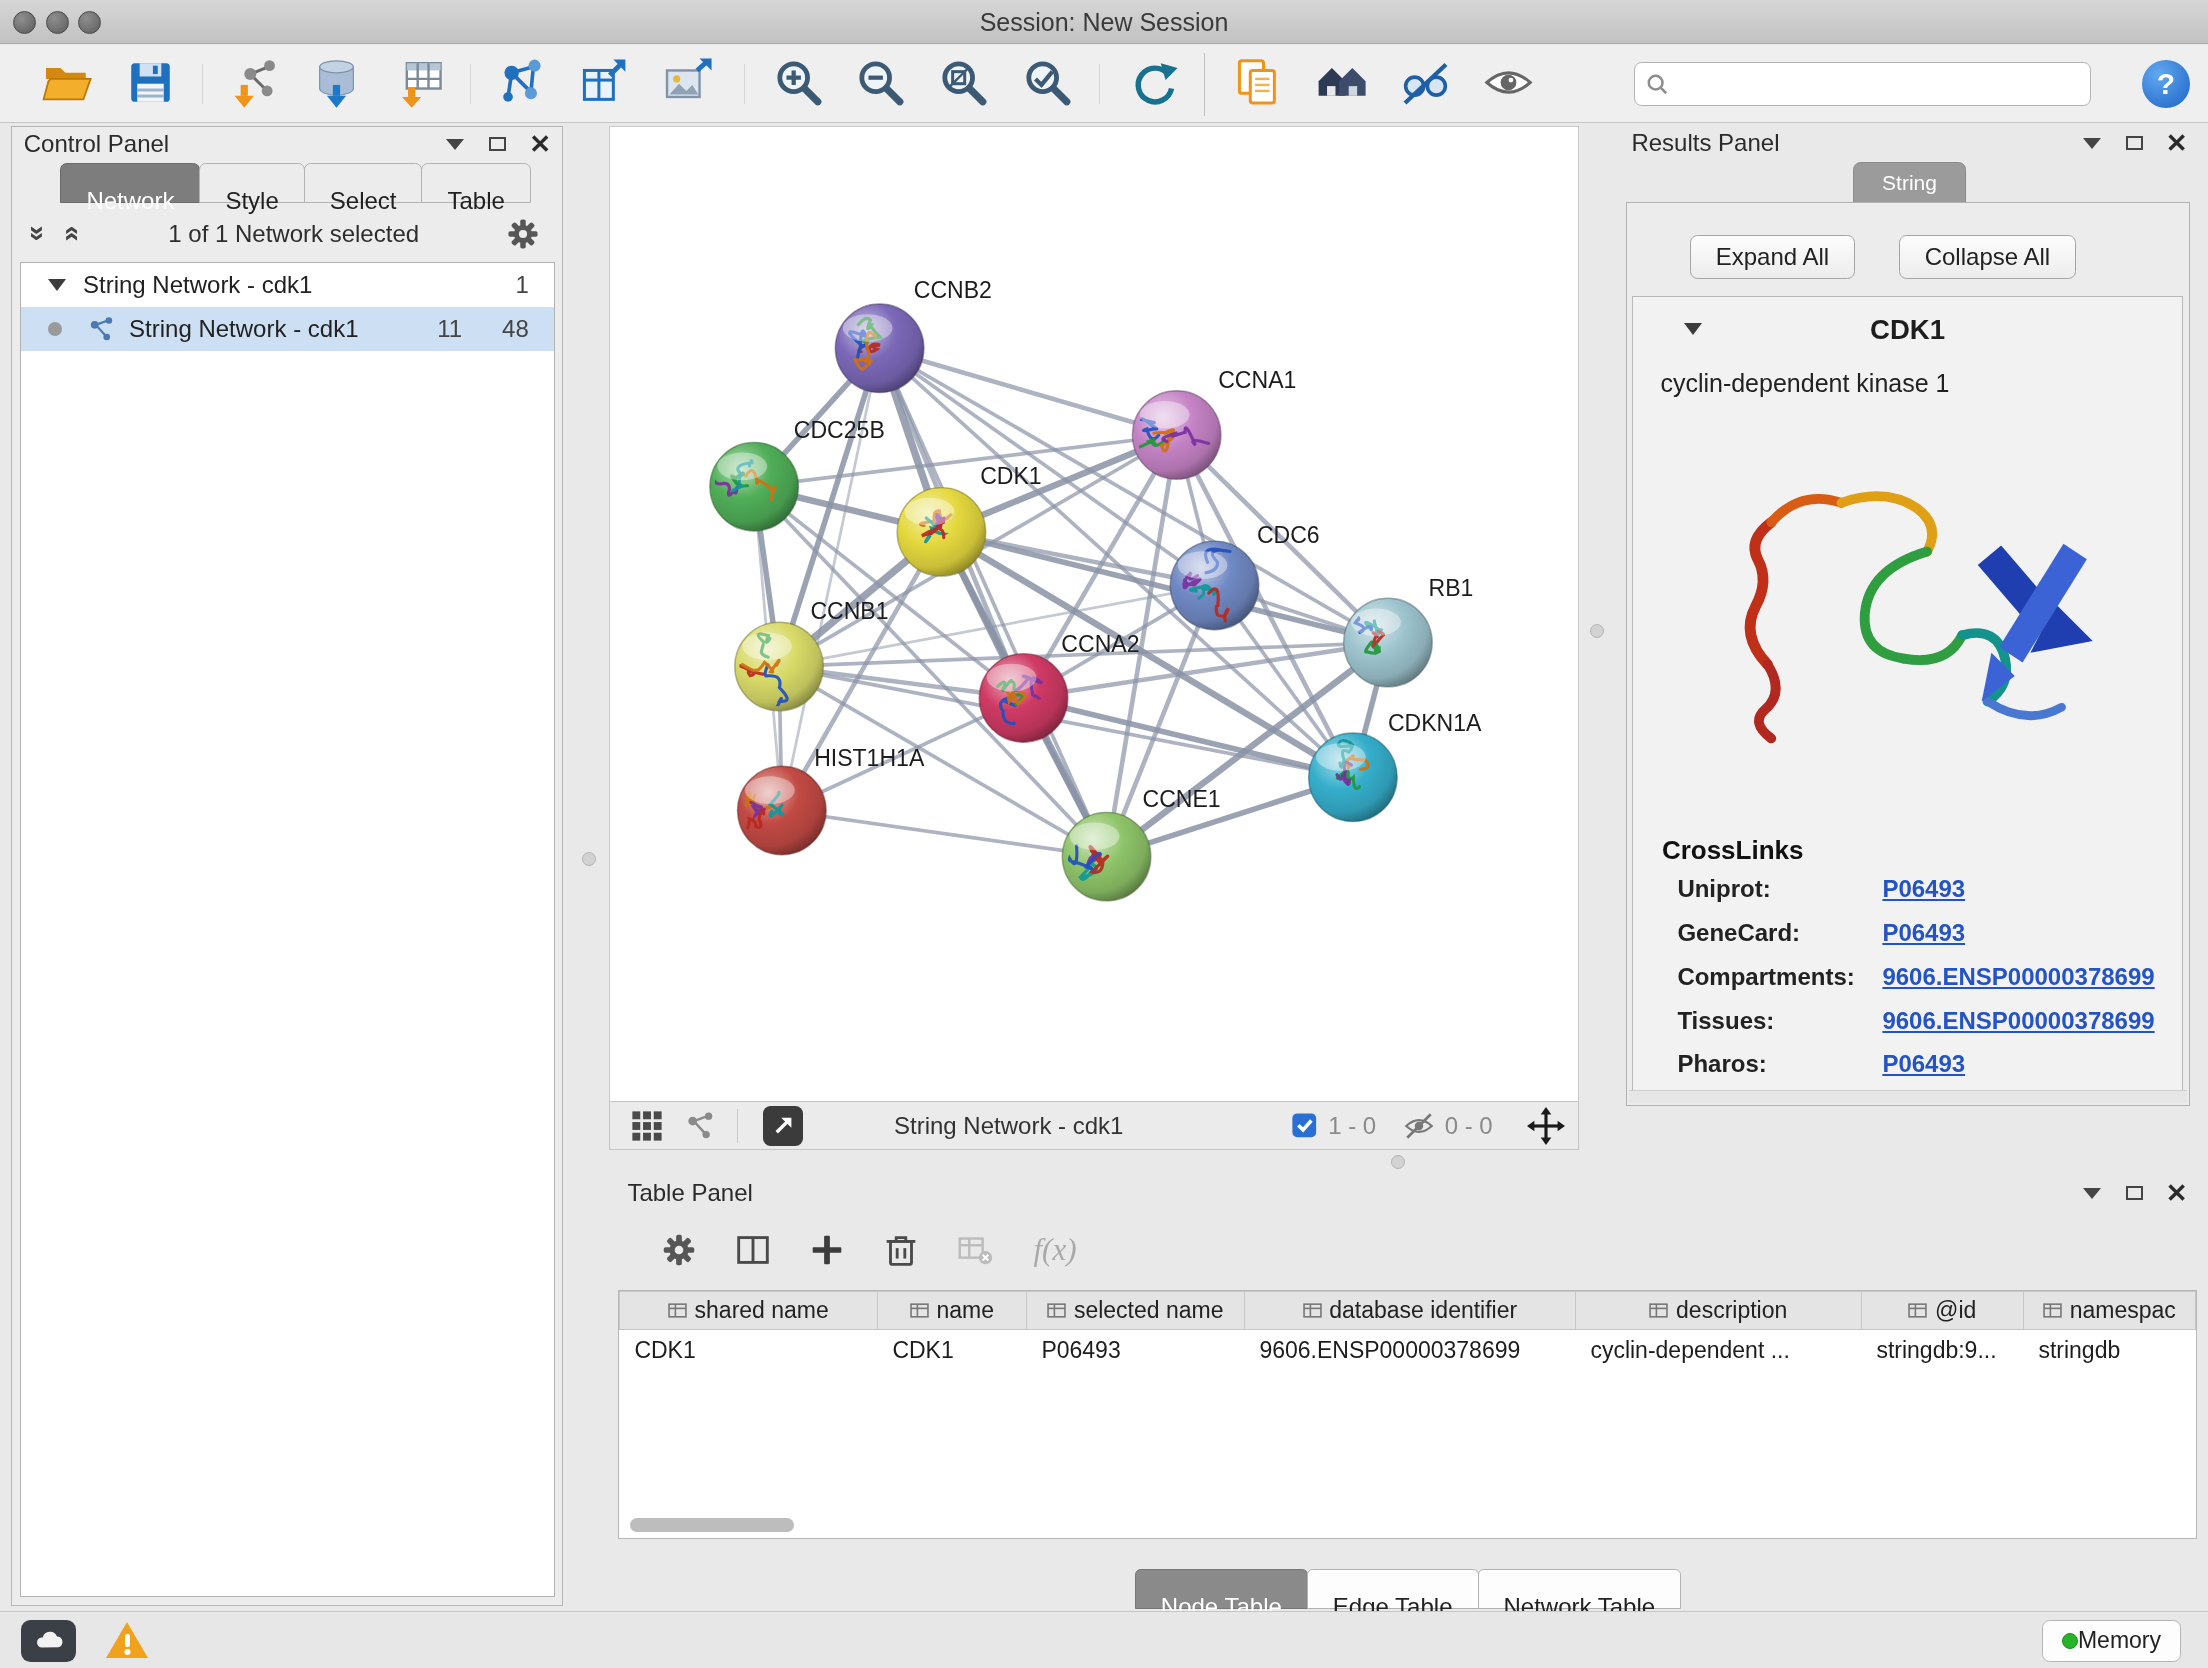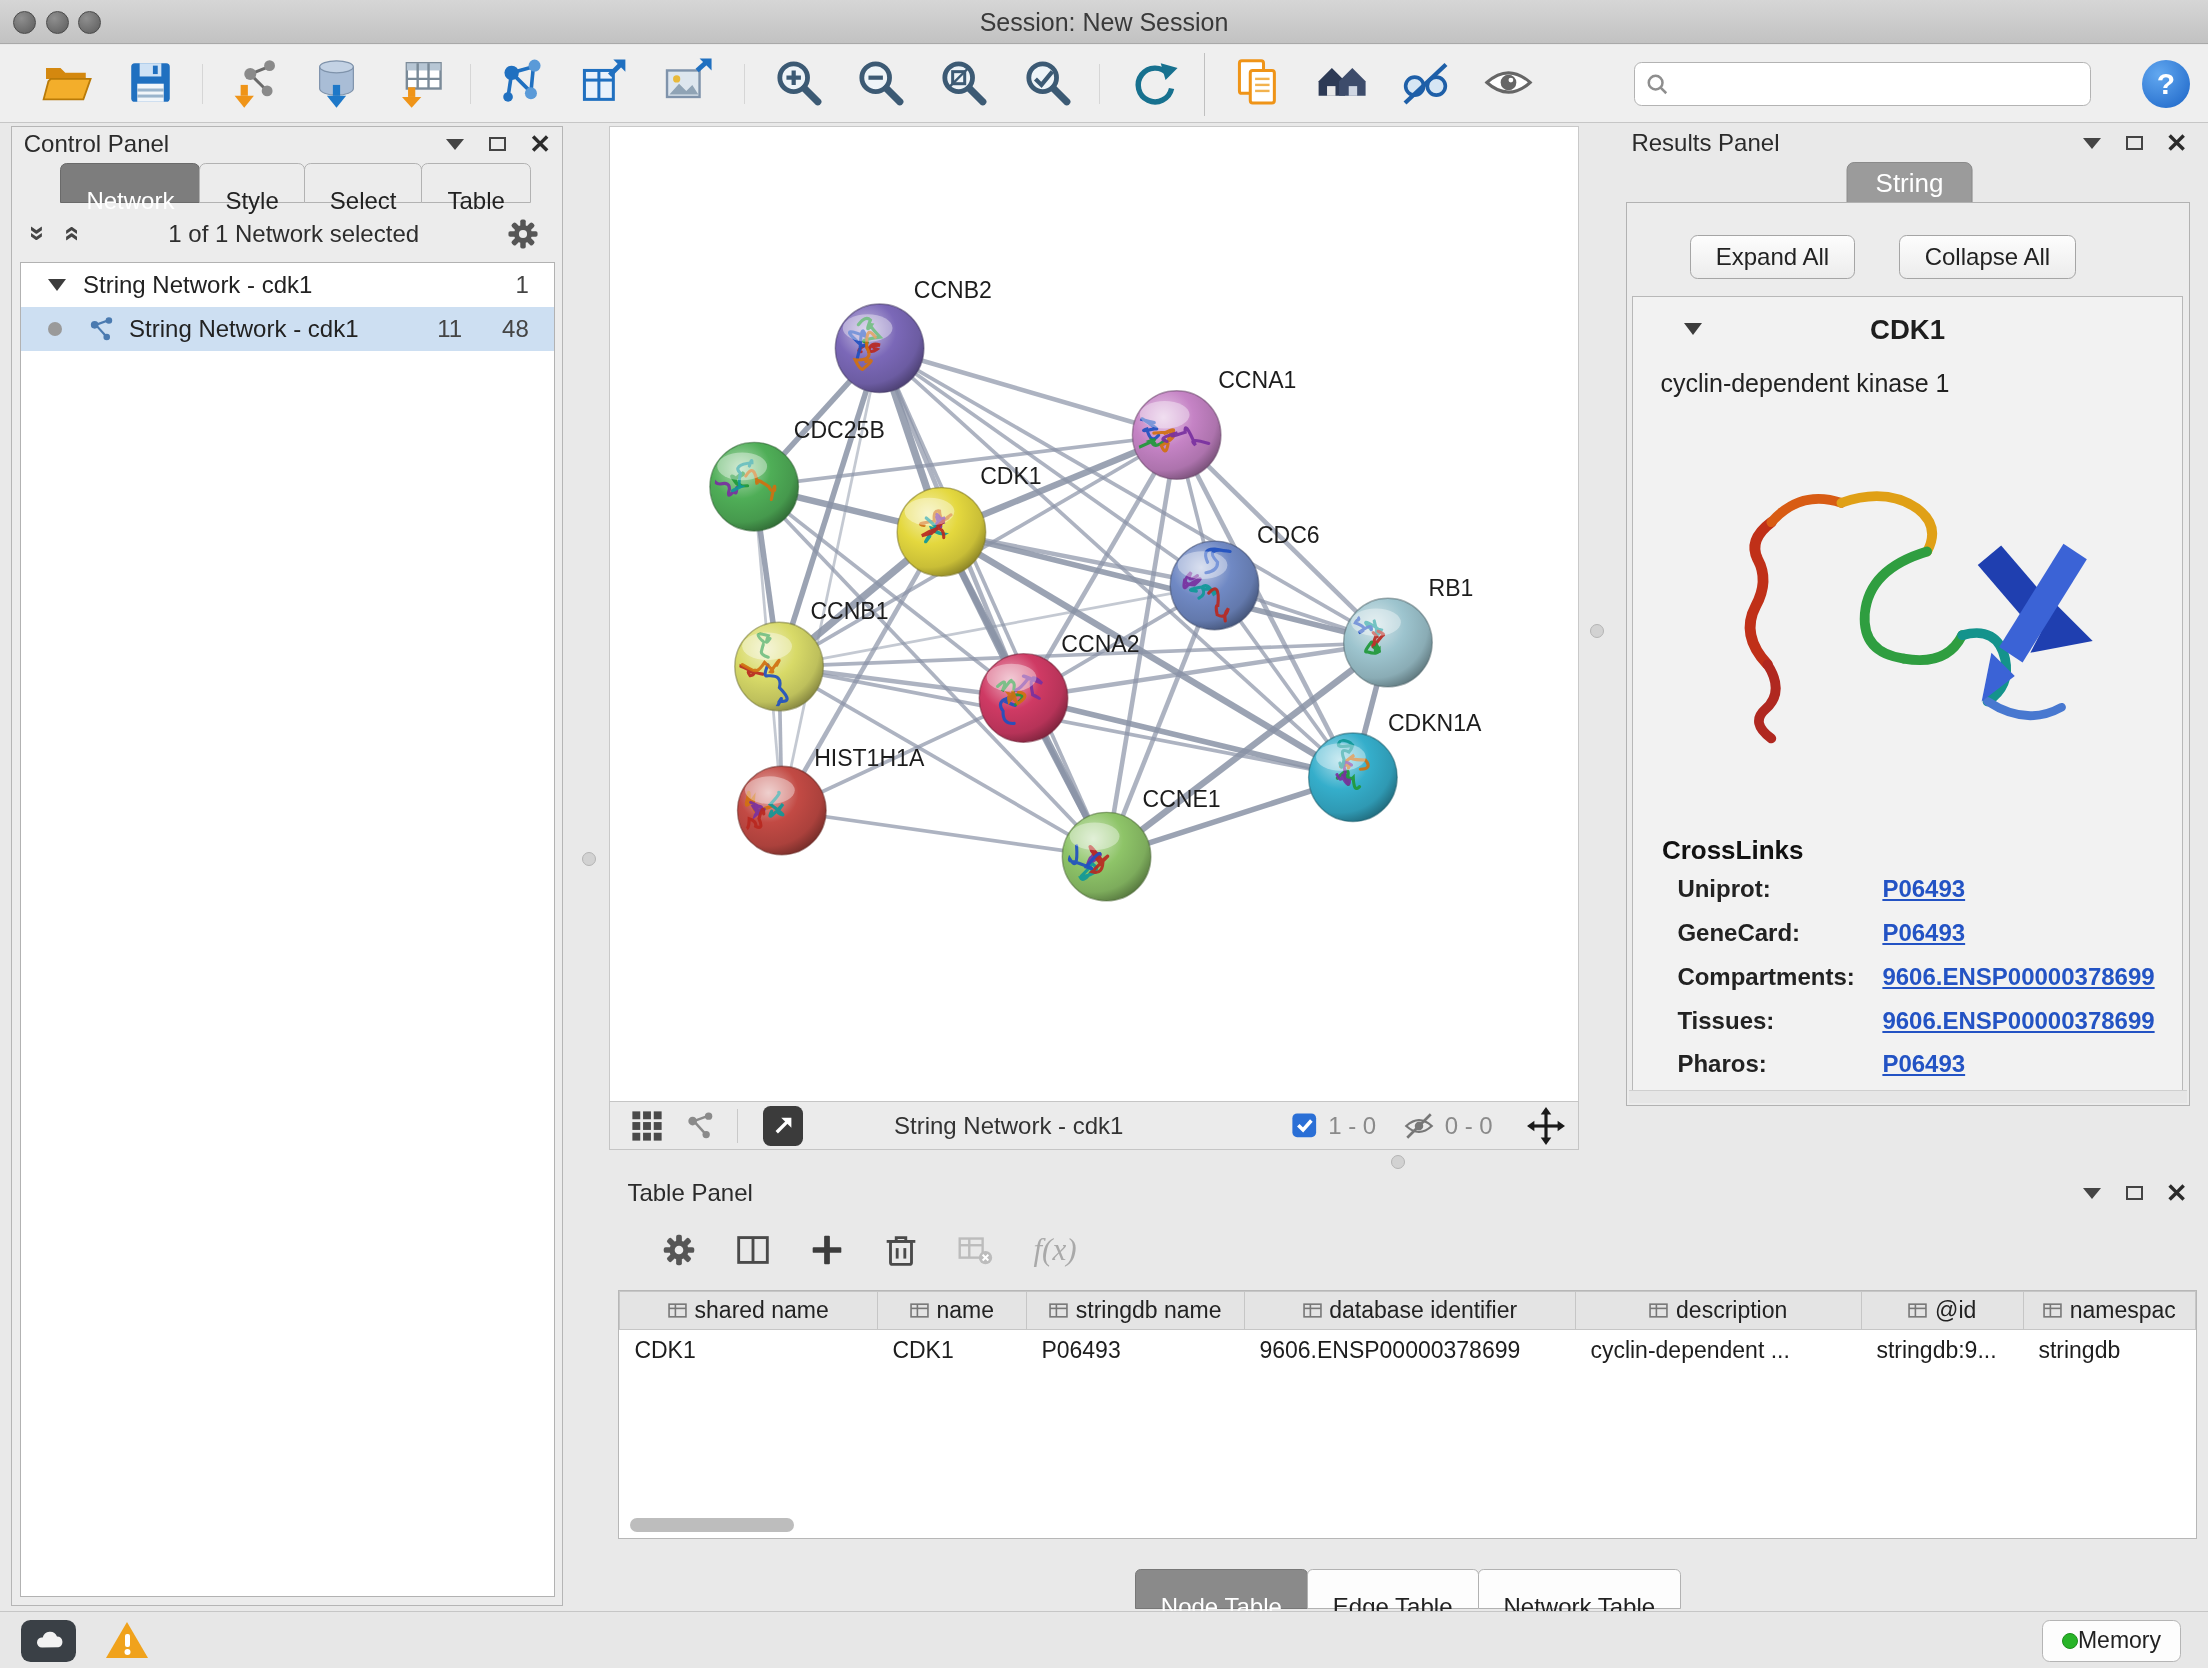--- a/index.html
+++ b/index.html
@@ -53,21 +53,21 @@
   .nb-icon{margin-left:19px;display:flex;align-items:center;}
   .nb-div{width:1px;height:34px;background:#c9c9c9;margin-left:21px;}
   .nb-dark{width:40px;height:40px;border-radius:7.6px;background:#3b3b3b;display:flex;align-items:center;justify-content:center;margin-left:25px;}
   #nb-title{margin-left:91px;font-size:24px;color:#333;}
   .nb-count{font-size:24px;color:#8a8a8a;margin-left:9.5px;}
 
   .grip{position:absolute;width:14.3px;height:14.3px;border-radius:50%;background:#d2d2d2;border:1px solid #b4b4b4;}
 
   
   #results-panel{position:absolute;left:1620px;top:126px;width:579px;height:985px;}
-  #rp-tab{position:absolute;left:50%;transform:translateX(-50%);top:36px;height:42px;line-height:40px;padding:0 28.5px;background:#9b9b9b;color:#fff;font-size:26px;border:1px solid #8a8a8a;border-radius:7.6px 7.6px 0 0;}
+  #rp-tab{position:absolute;left:50%;transform:translateX(-50%);top:36px;height:42px;line-height:40px;padding:0 28.5px;background:#9b9b9b;color:#fff;font-size:21px;border:1px solid #8a8a8a;border-radius:7.6px 7.6px 0 0;}
   #rp-box{position:absolute;left:5.7px;right:9.5px;top:76px;height:904px;background:#ececec;border:1px solid #b2b2b2;}
   .btn{height:44px;border:1px solid #a5a5a5;border-radius:7.6px;background:linear-gradient(#fdfdfd,#ececec);font-size:24px;padding:0 25px;display:inline-flex;align-items:center;justify-content:center;color:#222;}
   #rp-expand{position:absolute;left:63px;top:32px;}
   #rp-collapse{position:absolute;left:272px;top:32px;}
   #rp-section{position:absolute;left:5.7px;right:5.7px;top:93px;height:799px;background:#f2f2f2;border:1px solid #b8b8b8;}
   #rp-gene-head{position:absolute;left:0;right:0;top:11.4px;height:44px;}
   #rp-gene-head .tri{position:absolute;left:51px;top:15px;margin:0;}
   #gene-symbol{position:absolute;left:0;right:0;text-align:center;font-size:27.6px;font-weight:bold;color:#1e1e1e;line-height:44px;}
   #gene-desc{position:absolute;left:27px;top:72px;font-size:25px;color:#222;}
   #protein-img{position:absolute;left:76px;top:133px;}
@@ -828,21 +828,21 @@
                 <span>name</span>
               </span>
             </th>
           <th>
               <span class="th-inner">
                 <svg viewBox="0 0 18 16" width="19" height="17">
                   <rect x="1" y="2" width="16" height="12" fill="none" stroke="#777" stroke-width="1.5"></rect>
                   <line x1="1" y1="6" x2="17" y2="6" stroke="#777" stroke-width="1.5"></line>
                   <line x1="7" y1="2" x2="7" y2="14" stroke="#777" stroke-width="1.5"></line>
                 </svg>
-                <span>stringdb name</span>
+                <span>selected name</span>
               </span>
             </th>
           <th>
               <span class="th-inner">
                 <svg viewBox="0 0 18 16" width="19" height="17">
                   <rect x="1" y="2" width="16" height="12" fill="none" stroke="#777" stroke-width="1.5"></rect>
                   <line x1="1" y1="6" x2="17" y2="6" stroke="#777" stroke-width="1.5"></line>
                   <line x1="7" y1="2" x2="7" y2="14" stroke="#777" stroke-width="1.5"></line>
                 </svg>
                 <span>database identifier</span>

